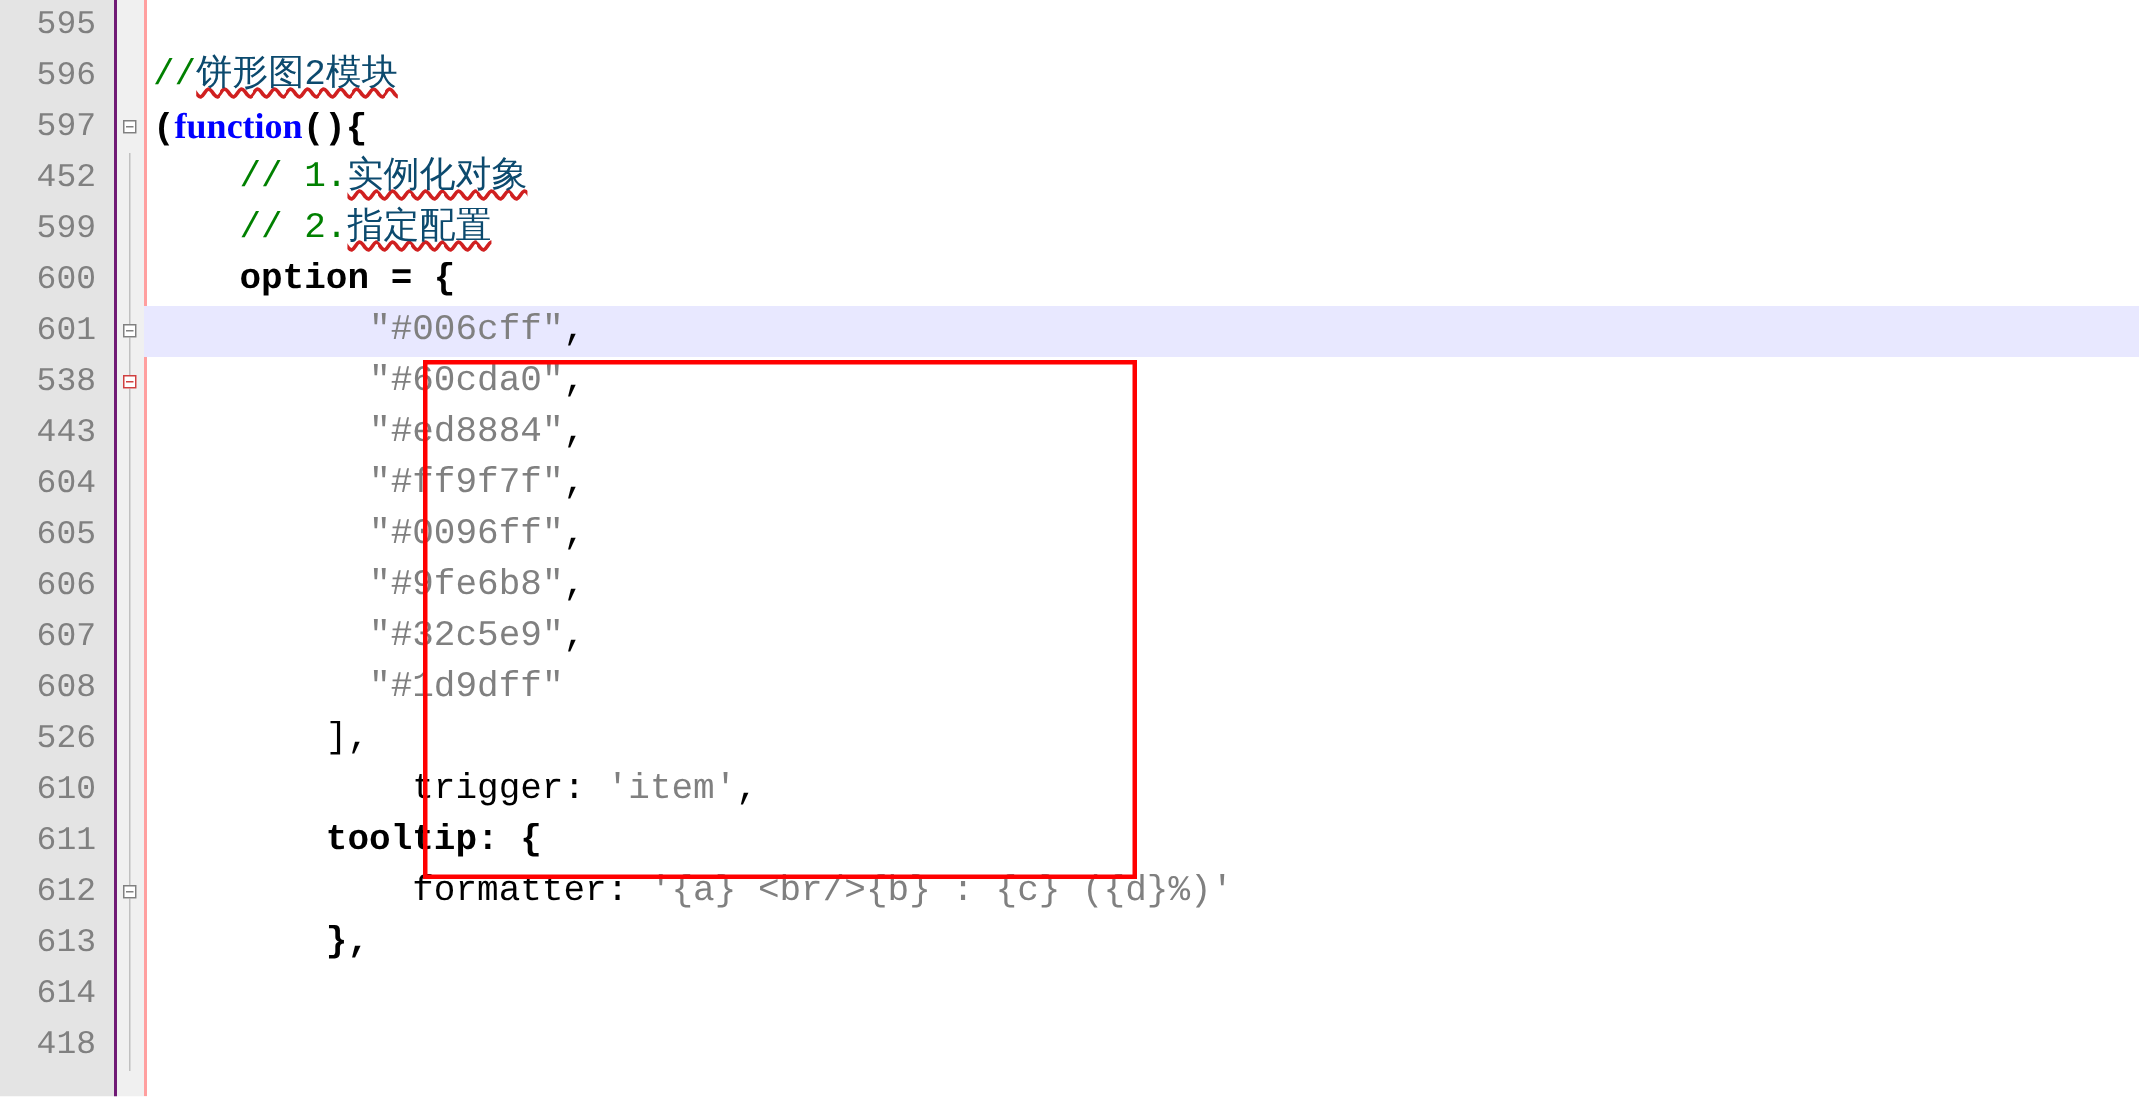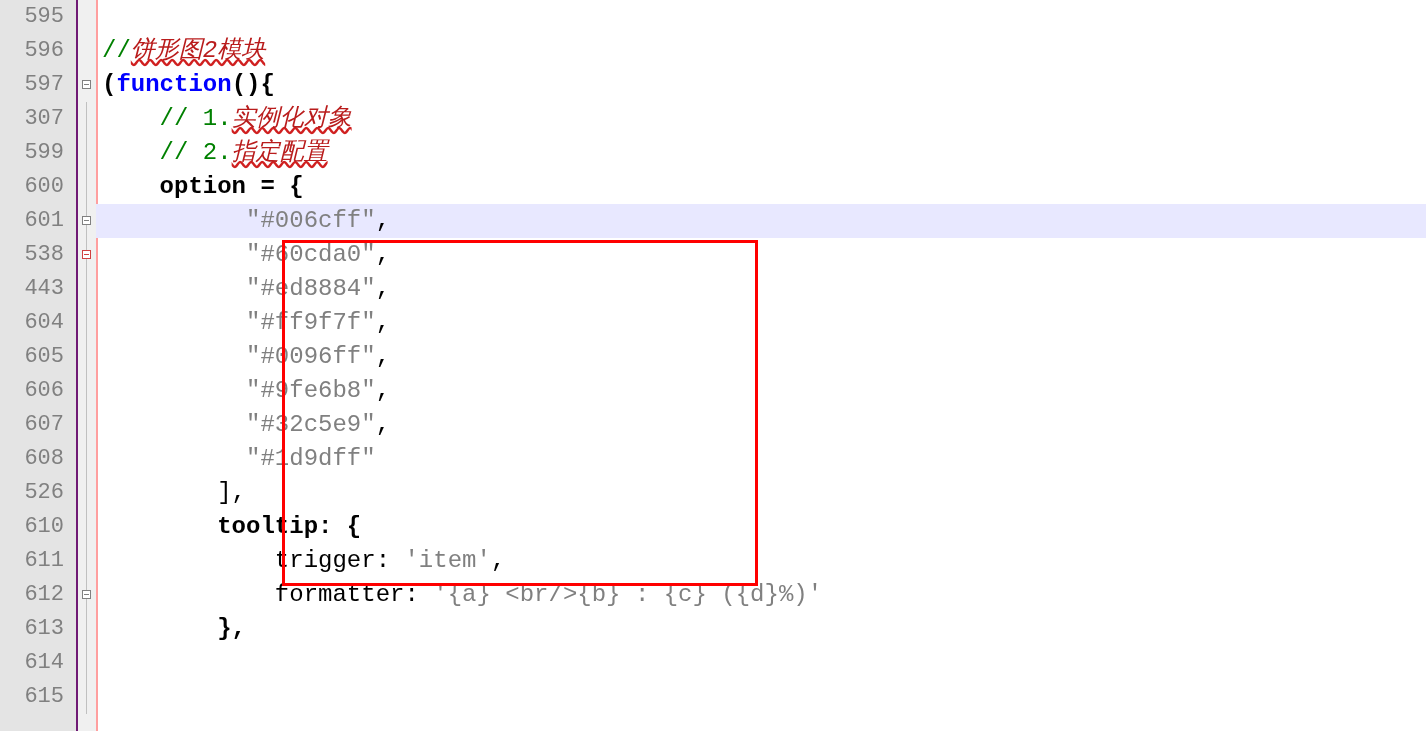--- a/index.html
+++ b/index.html
@@ -77,22 +77,22 @@
   }
   .code .row {
     height: 34px;
     line-height: 34px;
     white-space: pre;
     padding-left: 6px;
     position: relative;
   }
   .code .row.hl { background: #e8e8ff; }
   .cm   { color: #008000; }
-  .cmu  { color: #b91c1c; text-decoration: underline wavy #d02020; font-style: italic; }
-  .kw   { color: #0000ff; font-weight: bold; }
+  .cmu  { color: #0c4a6e; text-decoration: underline wavy #d02020; }
+  .kw   { color: #0000ff; font-weight: bold; font-family: Liberation Serif, serif; }
   .pl   { color: #000000; }
   .str  { color: #808080; }
   .bold { font-weight: bold; }
   .redbox {
     position: absolute;
     border: 3px solid #ff0000;
     pointer-events: none;
   }
   .edge-left {
     position: absolute;
@@ -104,38 +104,38 @@
 </style>
 </head>
 <body>
 
 <div class="editor">
 
   <div class="gutter">
     <div class="ln">595</div>
     <div class="ln">596</div>
     <div class="ln">597</div>
-    <div class="ln">307</div>
+    <div class="ln">452</div>
     <div class="ln">599</div>
     <div class="ln">600</div>
     <div class="ln">601</div>
     <div class="ln">538</div>
     <div class="ln">443</div>
     <div class="ln">604</div>
     <div class="ln">605</div>
     <div class="ln">606</div>
     <div class="ln">607</div>
     <div class="ln">608</div>
     <div class="ln">526</div>
     <div class="ln">610</div>
     <div class="ln">611</div>
     <div class="ln">612</div>
     <div class="ln">613</div>
     <div class="ln">614</div>
-    <div class="ln">615</div>
+    <div class="ln">418</div>
   </div>
 
   <div class="fold">
     <div class="fc"></div>
     <div class="fc"></div>
     <div class="fc">
         <div class="box"></div>
       </div>
     <div class="fc">
         <div class="line"></div>
@@ -224,23 +224,23 @@
     <div class="row"><span class="pl">          </span><span class="str">"#0096ff"</span><span class="pl">,</span></div>
 
     <div class="row"><span class="pl">          </span><span class="str">"#9fe6b8"</span><span class="pl">,</span></div>
 
     <div class="row"><span class="pl">          </span><span class="str">"#32c5e9"</span><span class="pl">,</span></div>
 
     <div class="row"><span class="pl">          </span><span class="str">"#1d9dff"</span></div>
 
     <div class="row"><span class="pl">        ],</span></div>
 
+    <div class="row"><span class="pl">            trigger: </span><span class="str">'item'</span><span class="pl">,</span></div>
+
     <div class="row"><span class="pl bold">        tooltip: {</span></div>
-
-    <div class="row"><span class="pl">            trigger: </span><span class="str">'item'</span><span class="pl">,</span></div>
 
     <div class="row"><span class="pl">            formatter: </span><span class="str">'{a} &lt;br/&gt;{b} : {c} ({d}%)'</span></div>
 
     <div class="row"><span class="pl bold">        },</span></div>
 
     <div class="redbox" id="redbox" style="top: 240px; left: 186px; width: 476px; height: 346px;"></div>
   </div>
 
 </div>
 

